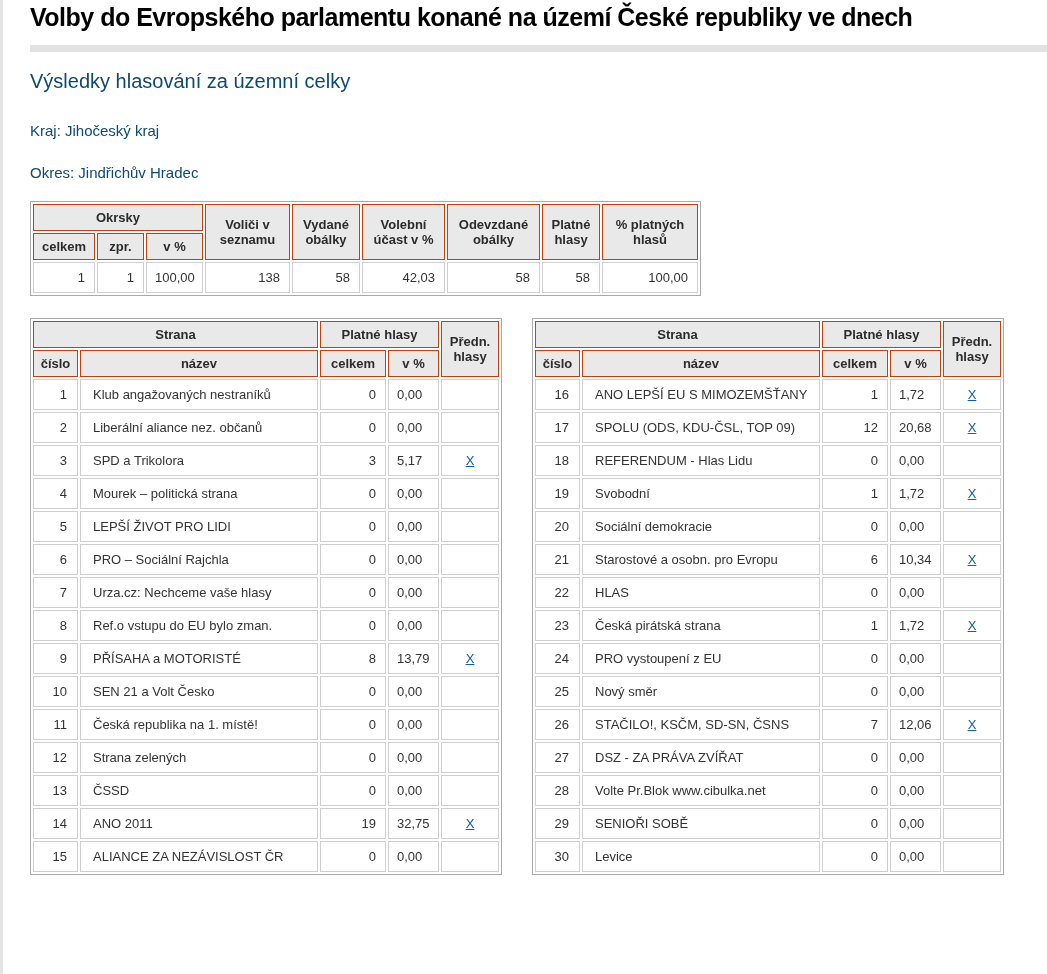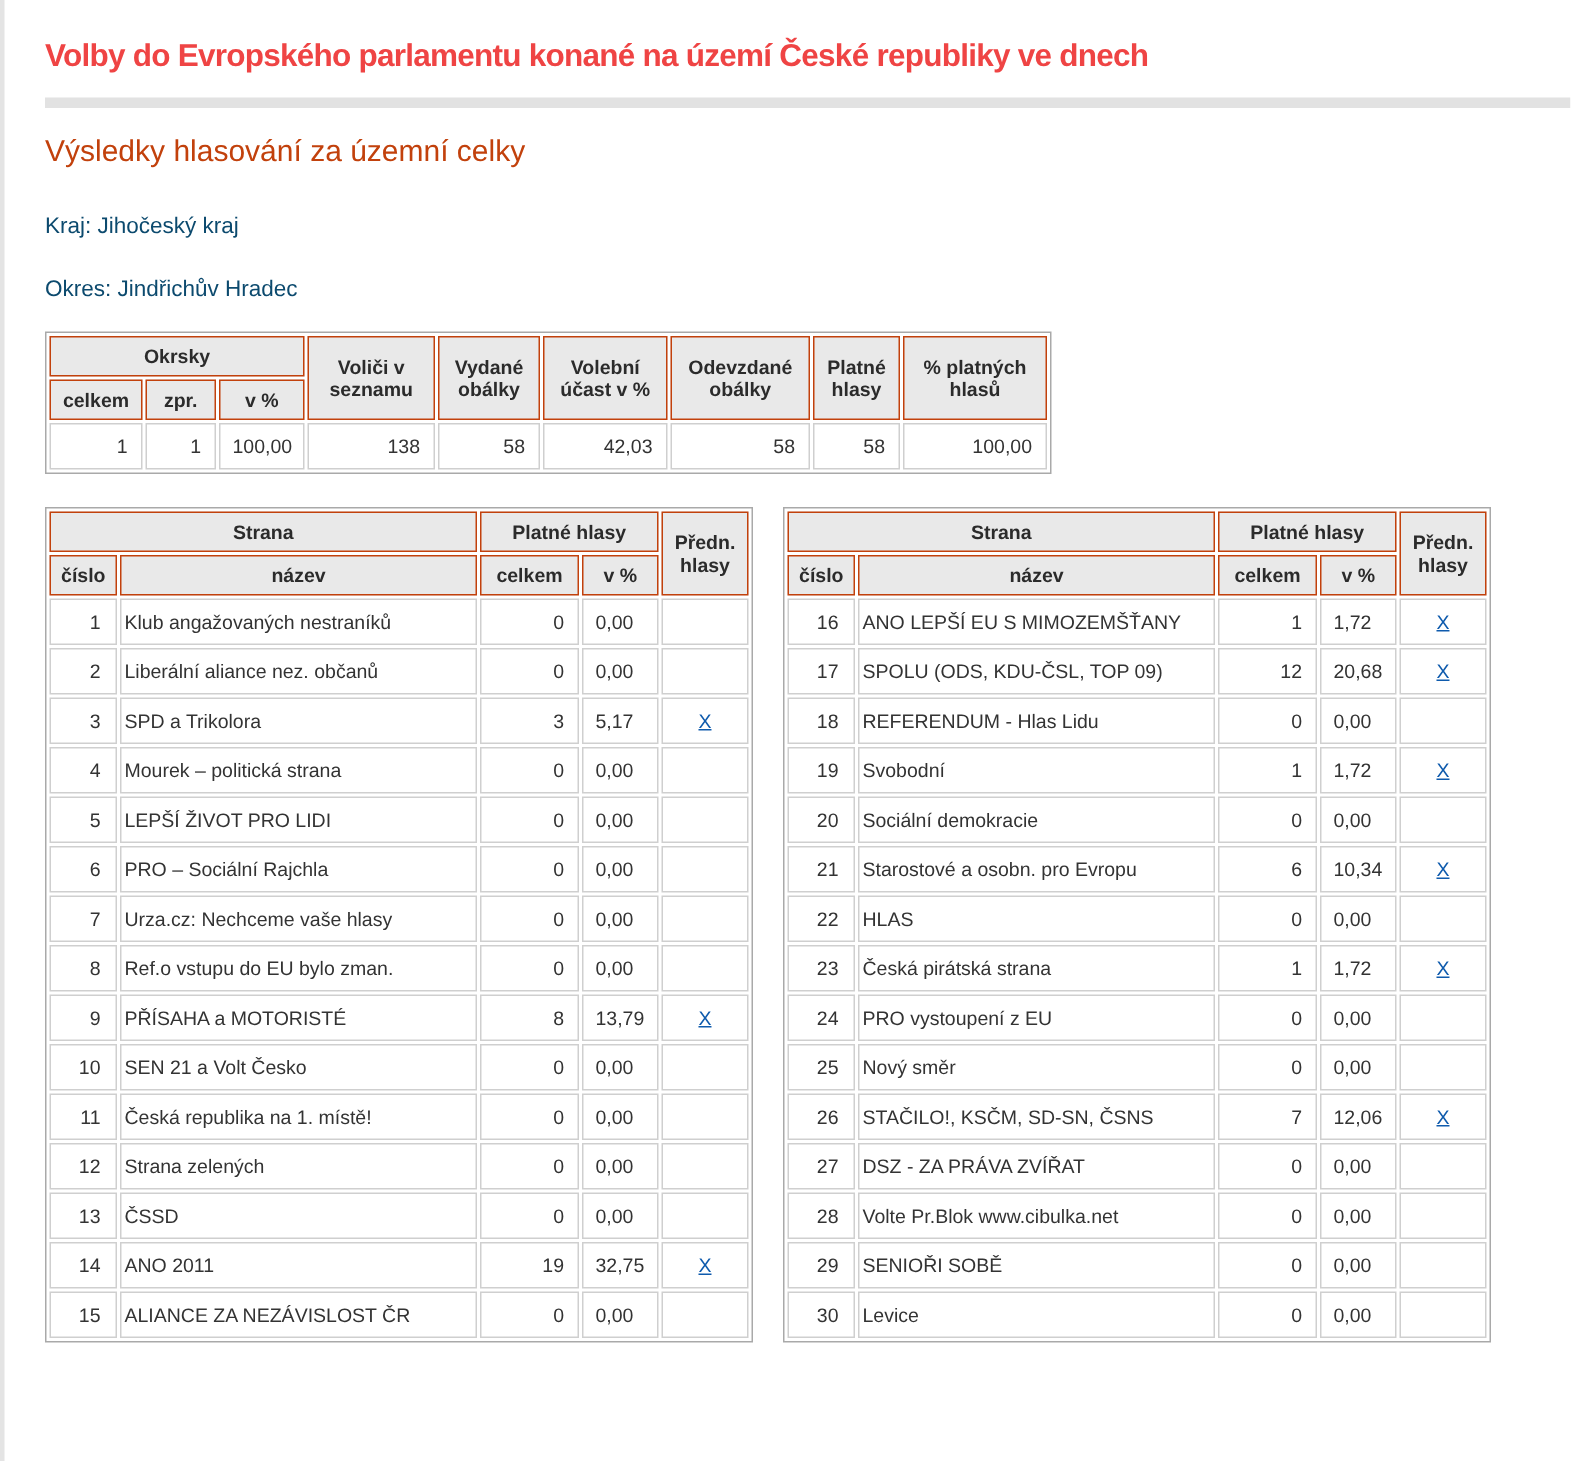--- a/index.html
+++ b/index.html
@@ -13,35 +13,35 @@
     overflow: hidden;
   }
   .left-strip {
     position: absolute; left: 0; top: 0;
     width: 3px; height: 974px;
     background: #e4e4e4;
   }
   .page { padding: 0 0 0 30px; }
 
   h1.title {
-    margin: 0; padding-top: 20px;
-    font-size: 21px; line-height: 35px;
+    margin: 0; 
+    font-size: 25px; line-height: 35px;
     font-weight: 700; letter-spacing: -0.5px;
-    color: #ef4444;
+    color: #000000;
     width: 1000px;
   }
   .divider {
     margin-top: 10px;
     height: 7px; width: 1017px;
     background: #e2e2e2;
   }
   h2.section {
     margin: 17px 0 0 0;
     font-size: 20px; line-height: 24px;
-    font-weight: 400; color: #c2410c;
+    font-weight: 400; color: #0c4a6e;
   }
   p.loc {
     margin: 25px 0 0 0;
     font-size: 15px; color: #0c4a6e;
   }
   p.loc.first { margin-top: 29px; }
 
   table {
     border-collapse: separate;
     border-spacing: 2px;
@@ -58,24 +58,24 @@
   td {
     border: 1px solid #cfcfcf;
     font-size: 13px; color: #333333;
     padding: 7px 8px; background: #ffffff;
     vertical-align: middle;
     overflow: hidden; white-space: nowrap;
   }
   table.summary { margin-top: 20px; width: 667px; }
   table.summary td { text-align: right; padding-right: 9px; }
 
-  .tables { margin-top: 22px; display: flex; gap: 20px; }
+  .tables { margin-top: 22px; display: flex; gap: 30px; }
   table.party { width: 470px; align-self: flex-start; }
   table.party td.num   { text-align: right; padding-right: 10px; }
-  table.party td.name  { text-align: left;  padding-left: 2px; margin-left: 43px; }
+  table.party td.name  { text-align: left;  padding-left: 12px; margin-left: 43px; }
   table.party td.votes { text-align: right; padding-right: 9px; }
   table.party td.pct   { text-align: right; padding-right: 21px; }
   table.party td.pref  { text-align: center; padding: 7px 2px; }
   table.party a {
     color: #0f5bad;
     text-decoration: underline;
     cursor: pointer;
   }
 </style>
 </head>

